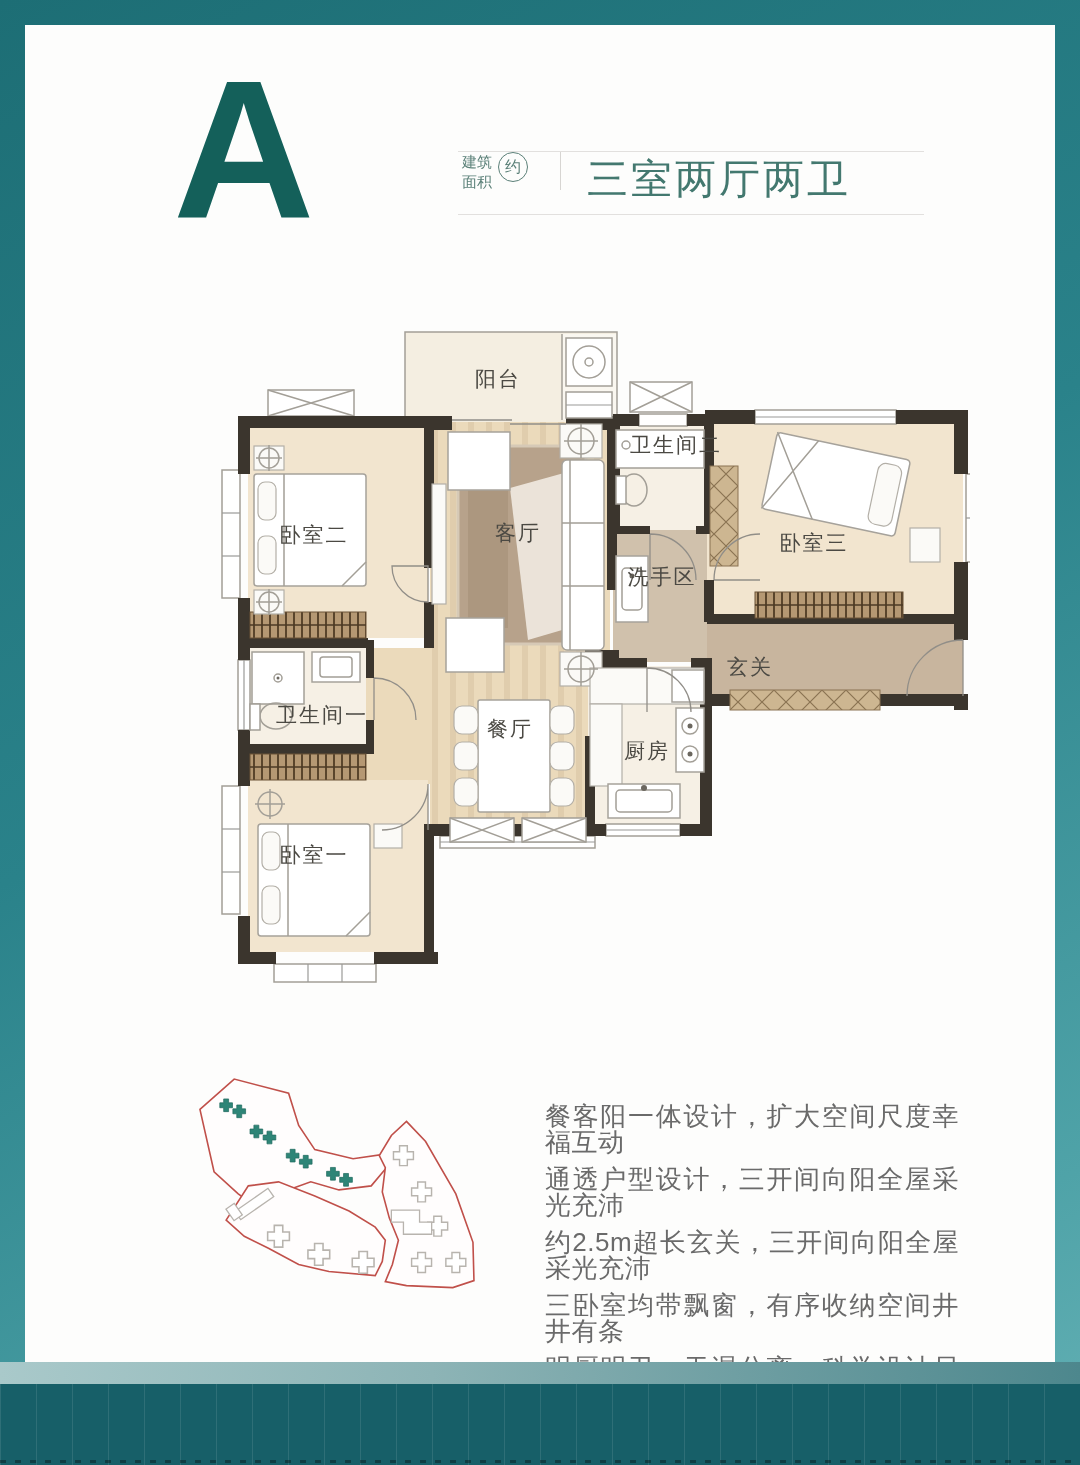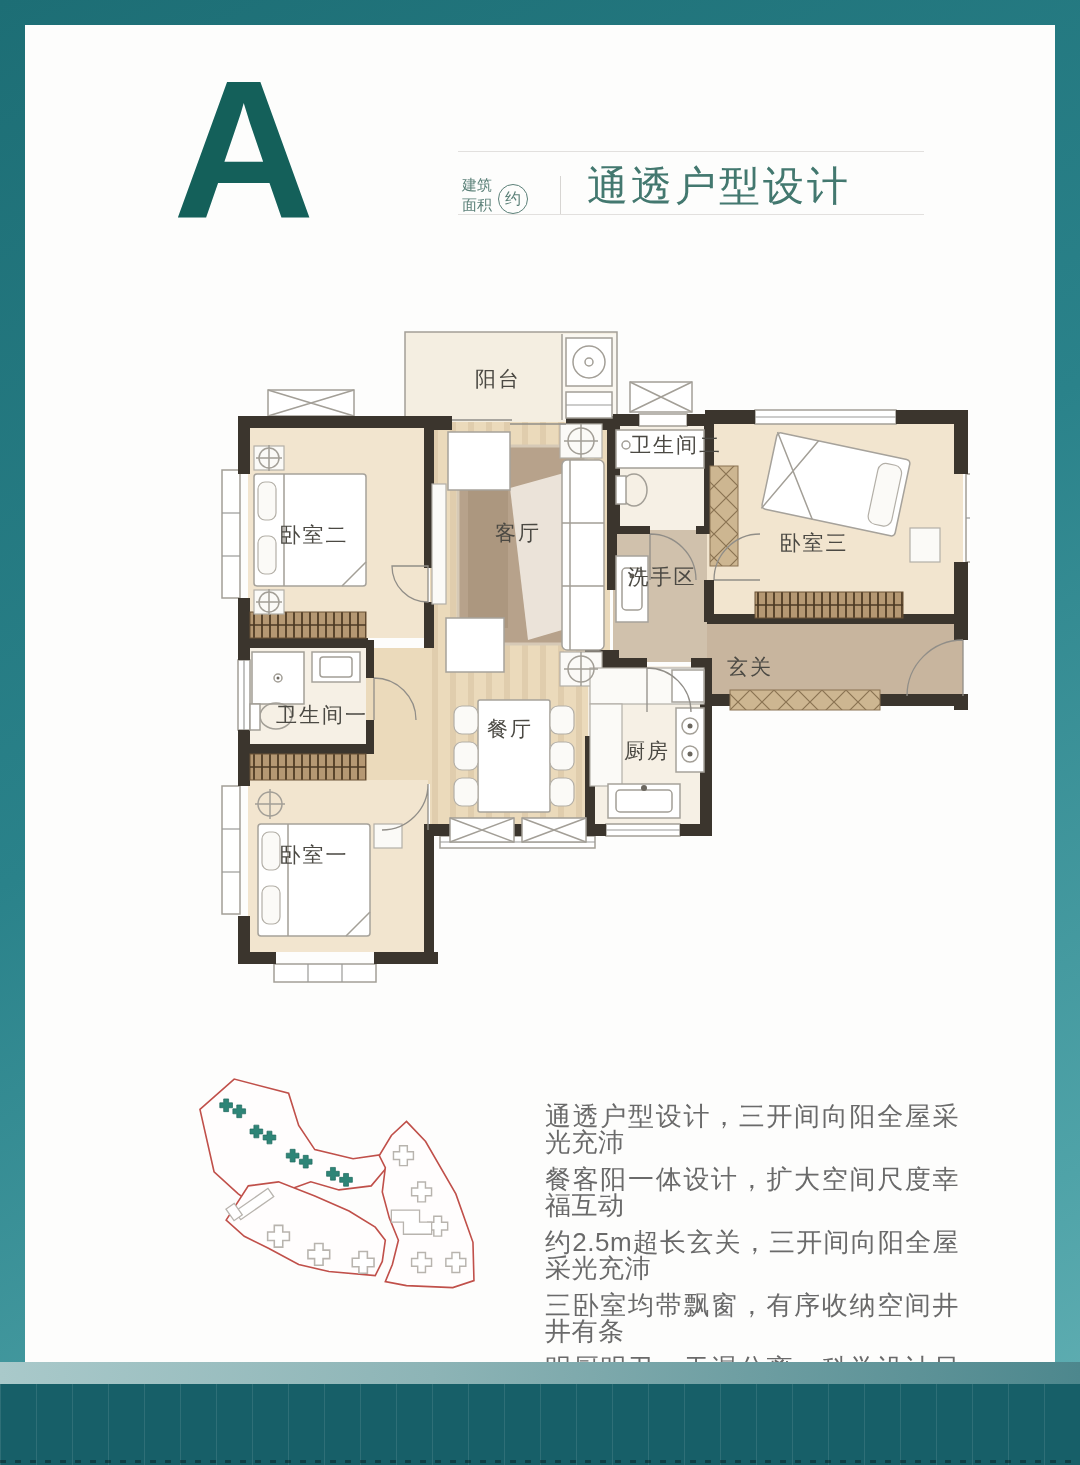--- a/index.html
+++ b/index.html
@@ -34,21 +34,21 @@
     position:absolute;left:148px;top:28px;font-size:196px;line-height:1;
     font-weight:700;color:#14605a;letter-spacing:0;
   }
   .unit-label{
     position:absolute;left:256px;top:136px;font-size:46px;color:#14605a;
     letter-spacing:14px;font-weight:500;
   }
   .banner{
     position:absolute;left:433px;top:126px;width:466px;height:62px;
     border-top:1px solid #e2e0de;border-bottom:1px solid #e2e0de;
-    display:flex;align-items:flex-end;
+    display:flex;align-items:flex-start;
   }
   .area-prefix{font-size:15px;line-height:1.3;color:#5b8078;margin-left:4px;}
   .area-circle{
     width:28px;height:28px;border:1.5px solid #5b8078;border-radius:50%;
     display:flex;align-items:center;justify-content:center;
     font-size:16px;color:#5b8078;margin:0 10px 0 6px;flex:0 0 auto;
   }
   .area-value{font-size:50px;color:#4e7e76;font-weight:400;letter-spacing:1px;}
   .area-sup{font-size:22px;vertical-align:14px;margin-left:2px;}
   .v-div{width:1px;height:38px;background:#d7d5d2;margin:0 26px 0 22px;}
@@ -80,21 +80,21 @@
 
   <div class="unit-letter">A</div>
 
   <div class="banner">
     <div class="area-prefix">
       <div>建筑</div>
       <div>面积</div>
     </div>
     <div class="area-circle">约</div>
     <div class="v-div"></div>
-    <div class="layout-label">通透户型设计</div>
+    <div class="layout-label">三室两厅两卫</div>
   </div>
 
   <div class="plan">
   <svg viewBox="0 0 760 690" width="760" height="690" xmlns="http://www.w3.org/2000/svg">
     <defs>
       <pattern id="pComb" patternUnits="userSpaceOnUse" width="8" height="26">
         <rect width="8" height="26" fill="#b59873"></rect>
         <rect x="3" width="2" height="26" fill="#5a452c"></rect>
       </pattern>
       <pattern id="pX" patternUnits="userSpaceOnUse" width="24" height="24">
@@ -396,22 +396,22 @@
           </g>
       <g transform="translate(176,108)">
             <use href="#plus" class="tb" transform="translate(-6,-2) scale(0.7)"></use>
             <use href="#plus" class="tb" transform="translate(7,4) scale(0.7)"></use>
           </g>
     </g>
   </svg>
   </div>
 
   <div class="desc">
+    <p>餐客阳一体设计，扩大空间尺度幸福互动</p>
     <p>通透户型设计，三开间向阳全屋采光充沛</p>
-    <p>餐客阳一体设计，扩大空间尺度幸福互动</p>
     <p>约2.5m超长玄关，三开间向阳全屋采光充沛</p>
     <p>三卧室均带飘窗，有序收纳空间井井有条</p>
     <p>明厨明卫，干湿分离，科学设计尽享舒居</p>
   </div>
 
 </div>
 
 <div class="strip"></div>
 <div class="band"></div>
 

